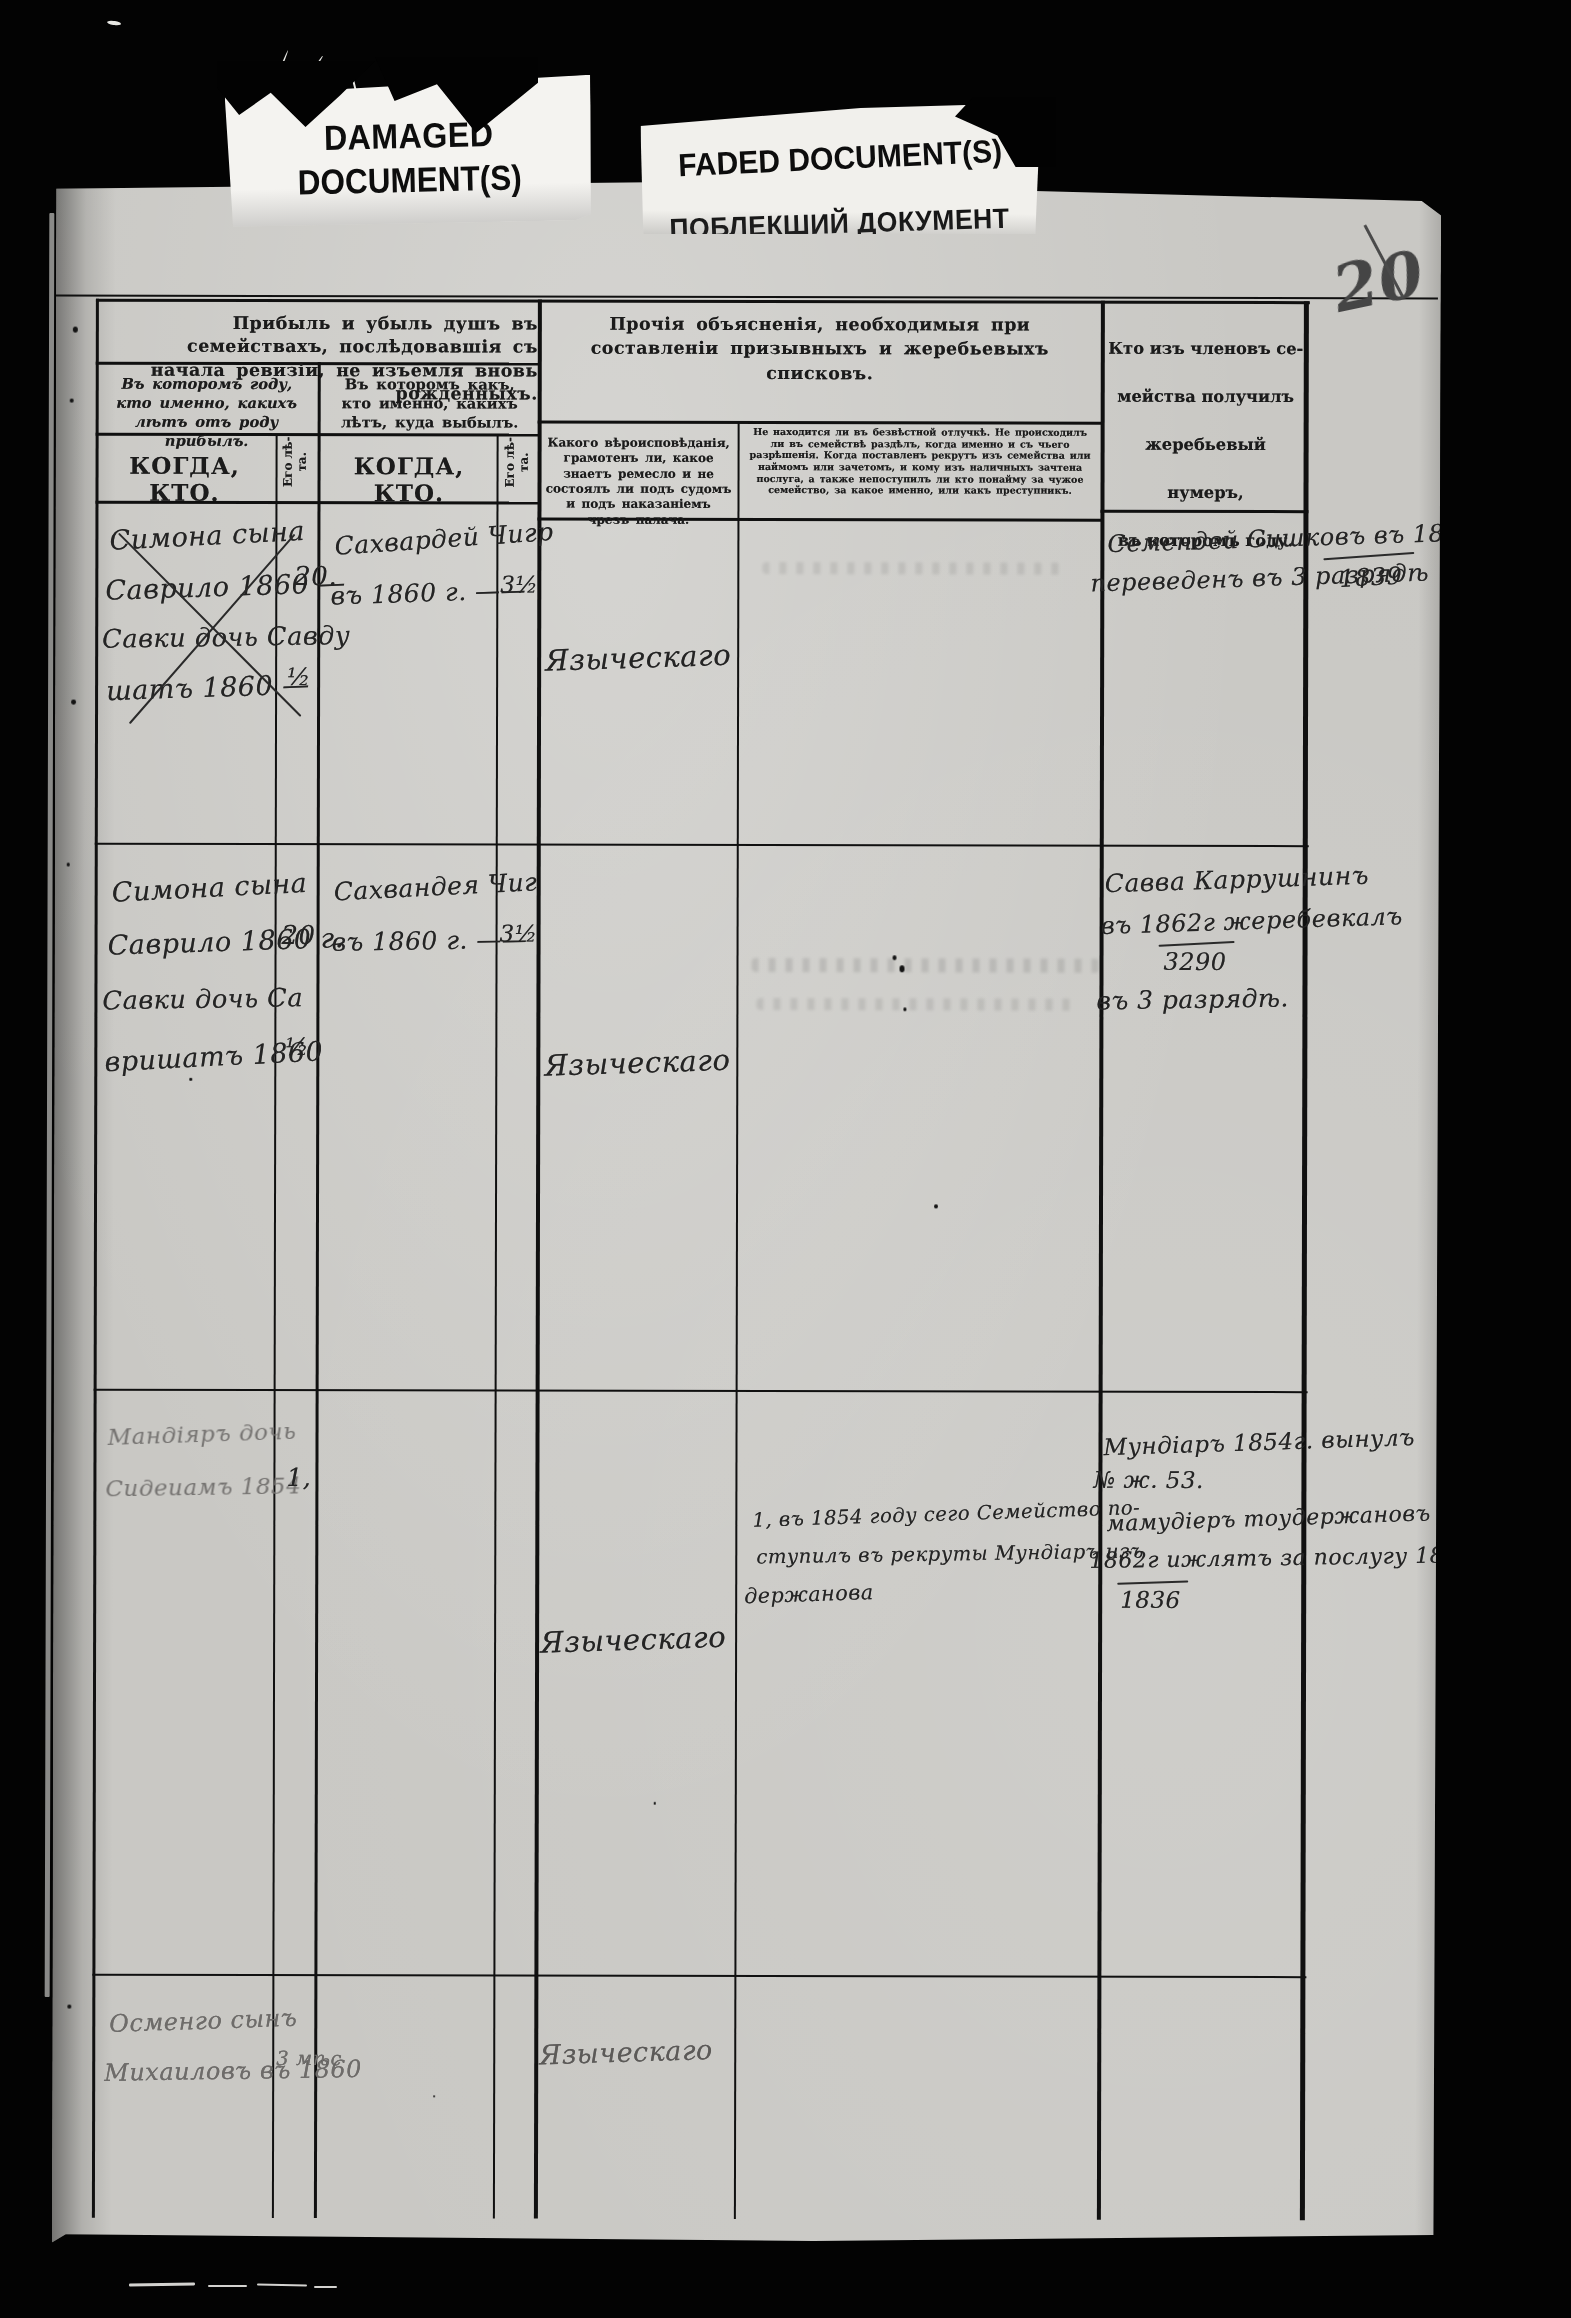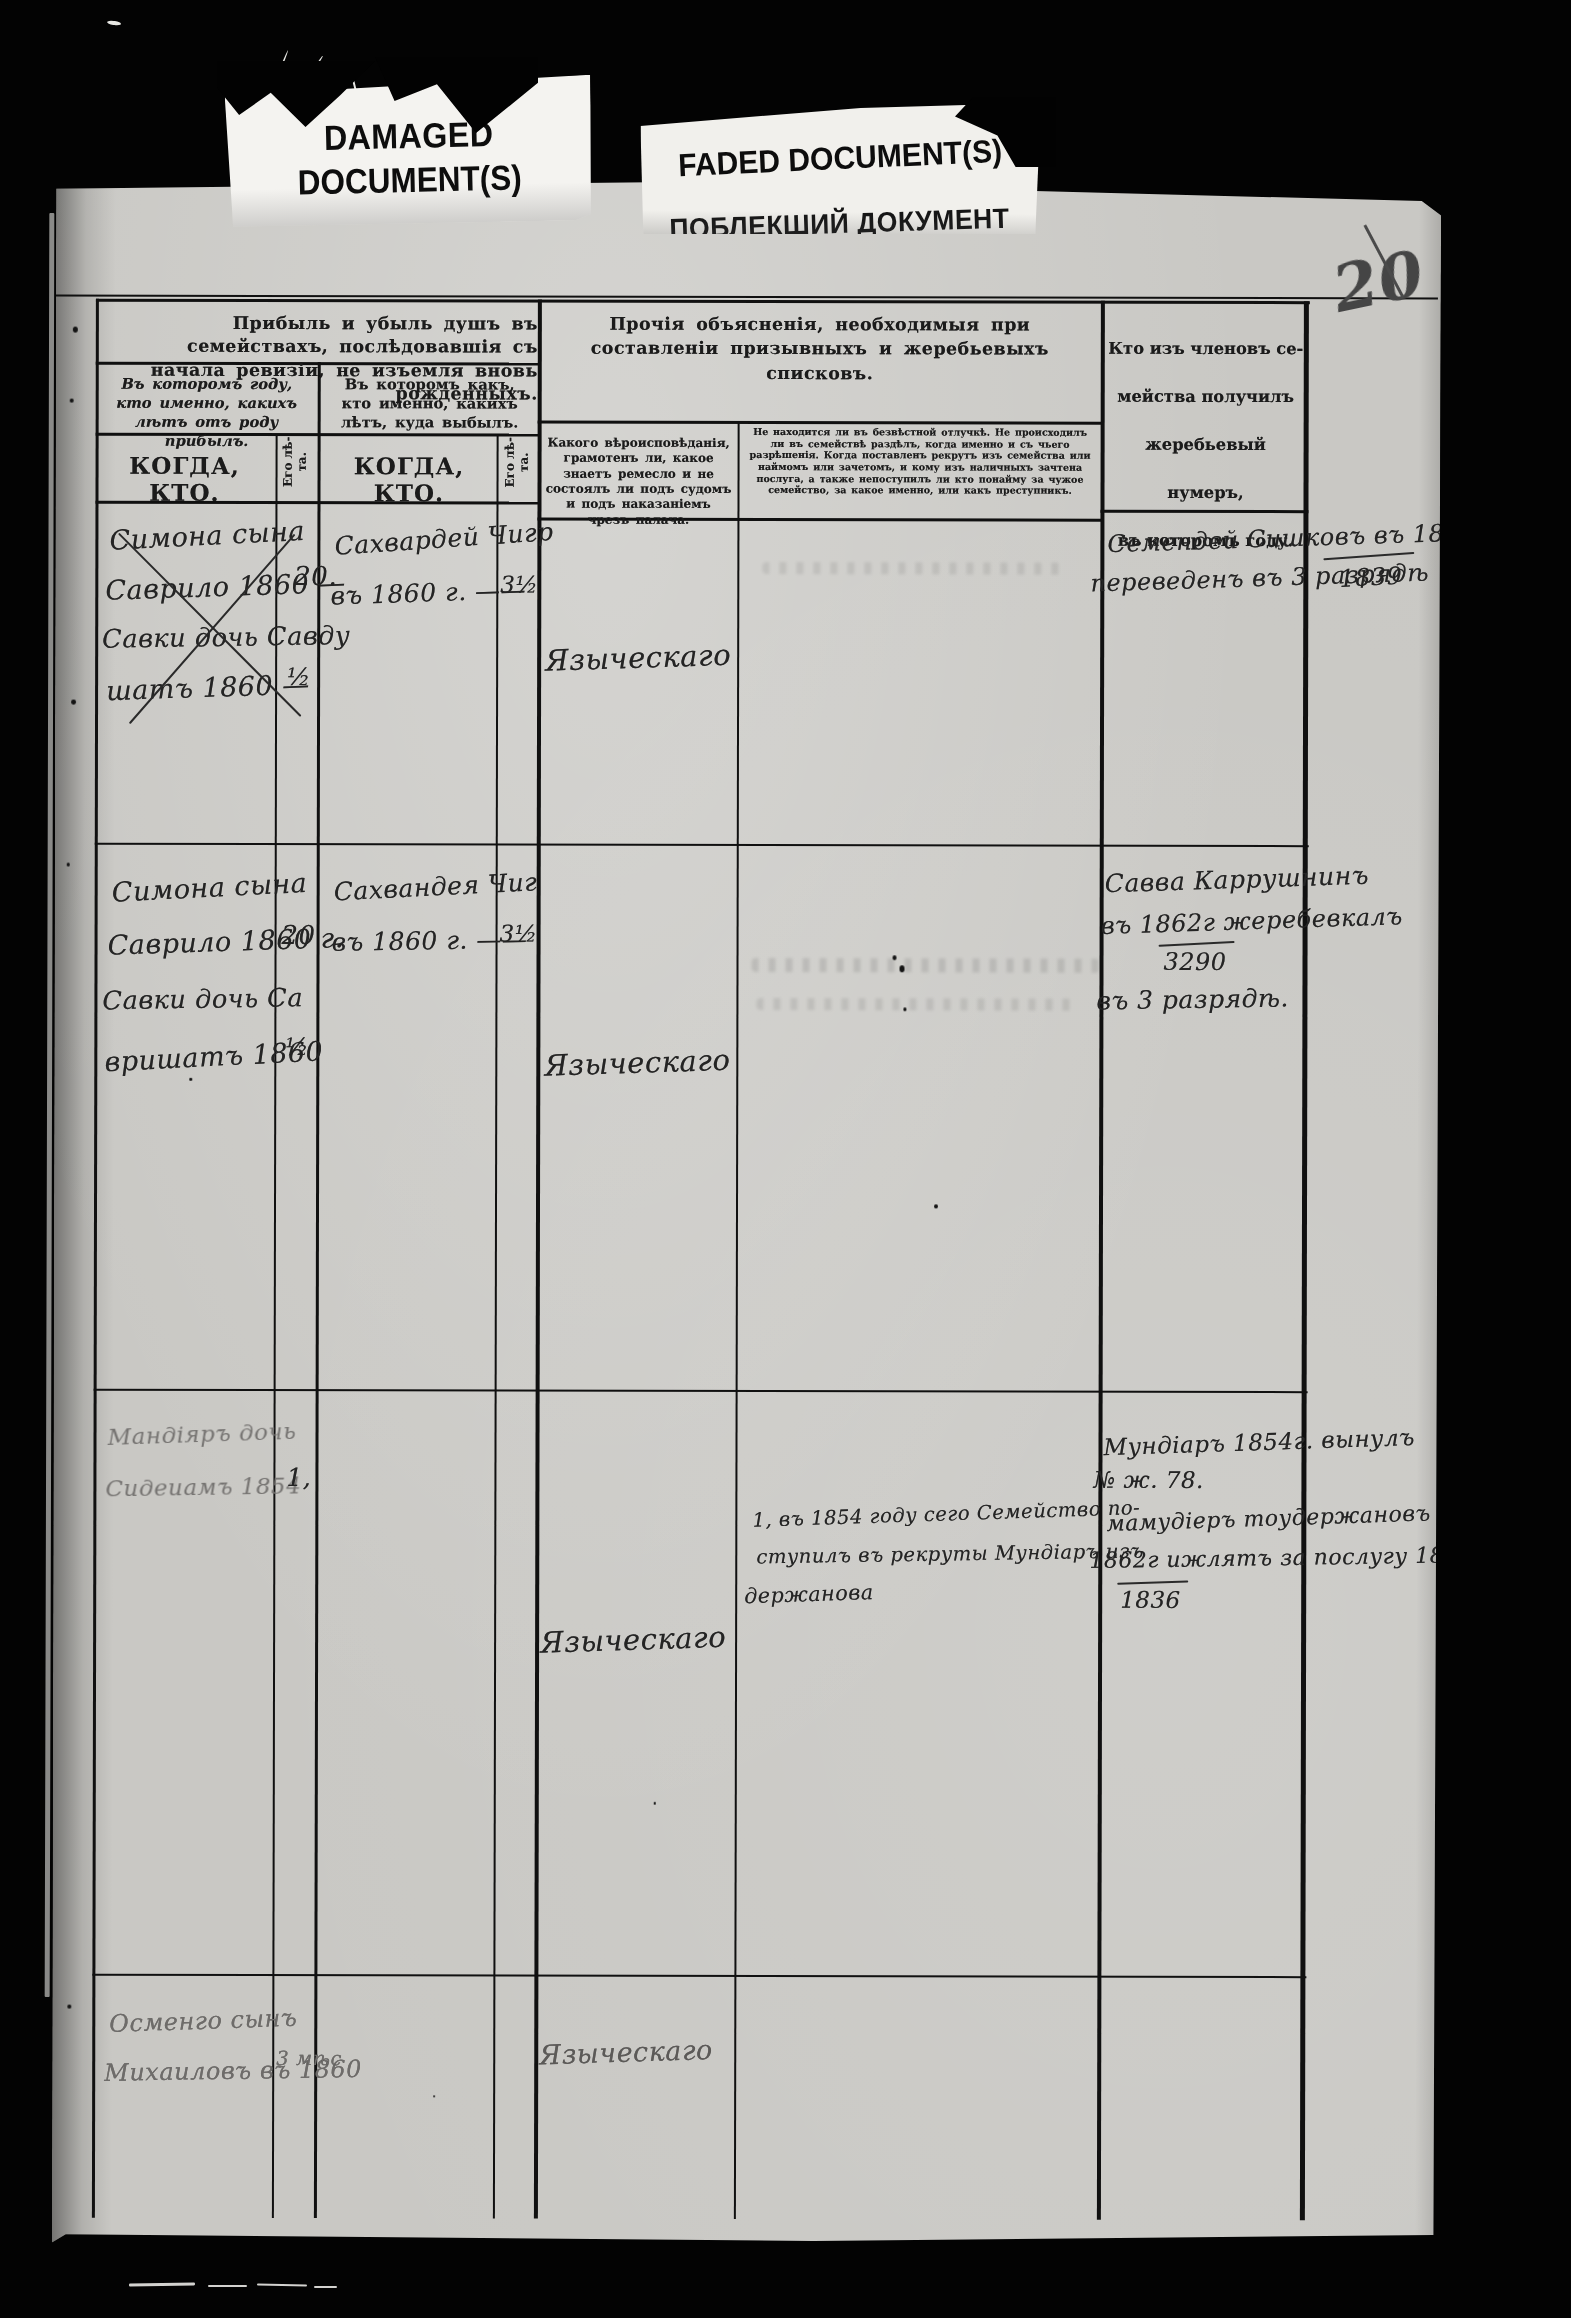--- a/index.html
+++ b/index.html
@@ -130,21 +130,21 @@
     <div class="ghost" style="left:702px;top:817px;width:321px;height:12px;opacity:.11;"></div>
 
     <div class="hw faint" style="left:54px;top:1241px;font-size:23px;transform:rotate(-2deg);">Мандіяръ дочь</div>
     <div class="hw faint" style="left:52px;top:1294px;font-size:23px;transform:rotate(-1deg);">Сидеиамъ 1854</div>
     <div class="hw" style="left:233px;top:1283px;font-size:25px;">1,</div>
     <div class="hw" style="left:487px;top:1442px;font-size:29px;transform:rotate(-2deg);">Языческаго</div>
     <div class="hw" style="left:699px;top:1321px;font-size:19.6px;transform:rotate(-2deg);">1, въ 1854 году сего Семейство по-</div>
     <div class="hw" style="left:703px;top:1361px;font-size:19.6px;transform:rotate(-1deg);">ступилъ въ рекруты Мундіаръ изъ</div>
     <div class="hw" style="left:691px;top:1401px;font-size:20.7px;transform:rotate(-2deg);">держанова</div>
     <div class="hw" style="left:1050px;top:1247px;font-size:23px;transform:rotate(-2deg);">Мундіаръ 1854г. вынулъ</div>
-    <div class="hw" style="left:1040px;top:1285px;font-size:23px;">№ ж. 78.</div>
+    <div class="hw" style="left:1040px;top:1285px;font-size:23px;">№ ж. 53.</div>
     <div class="hw" style="left:1053px;top:1323px;font-size:22px;transform:rotate(-2deg);">мамудіеръ тоудержановъ въ</div>
     <div class="hw" style="left:1036px;top:1363px;font-size:22px;transform:rotate(-1deg);">1862г ижлятъ за послугу 1854</div>
     <div class="stroke" style="left:1064px;top:1401px;width:71px;transform:rotate(-2deg);"></div>
     <div class="hw" style="left:1067px;top:1405px;font-size:23px;">1836</div>
 
     <div class="hw mid" style="left:57px;top:1827px;font-size:24px;transform:rotate(-2deg);color:#6e6c6a;">Осменго сынъ</div>
     <div class="hw mid" style="left:52px;top:1877px;font-size:24px;transform:rotate(-1deg);color:#6e6c6a;">Михаиловъ въ 1860</div>
     <div class="hw mid" style="left:224px;top:1867px;font-size:19.6px;color:#6e6c6a;">3 мѣс</div>
     <div class="hw mid" style="left:487px;top:1856px;font-size:27px;transform:rotate(-2deg);color:#5c5a58;">Языческаго</div>
 

